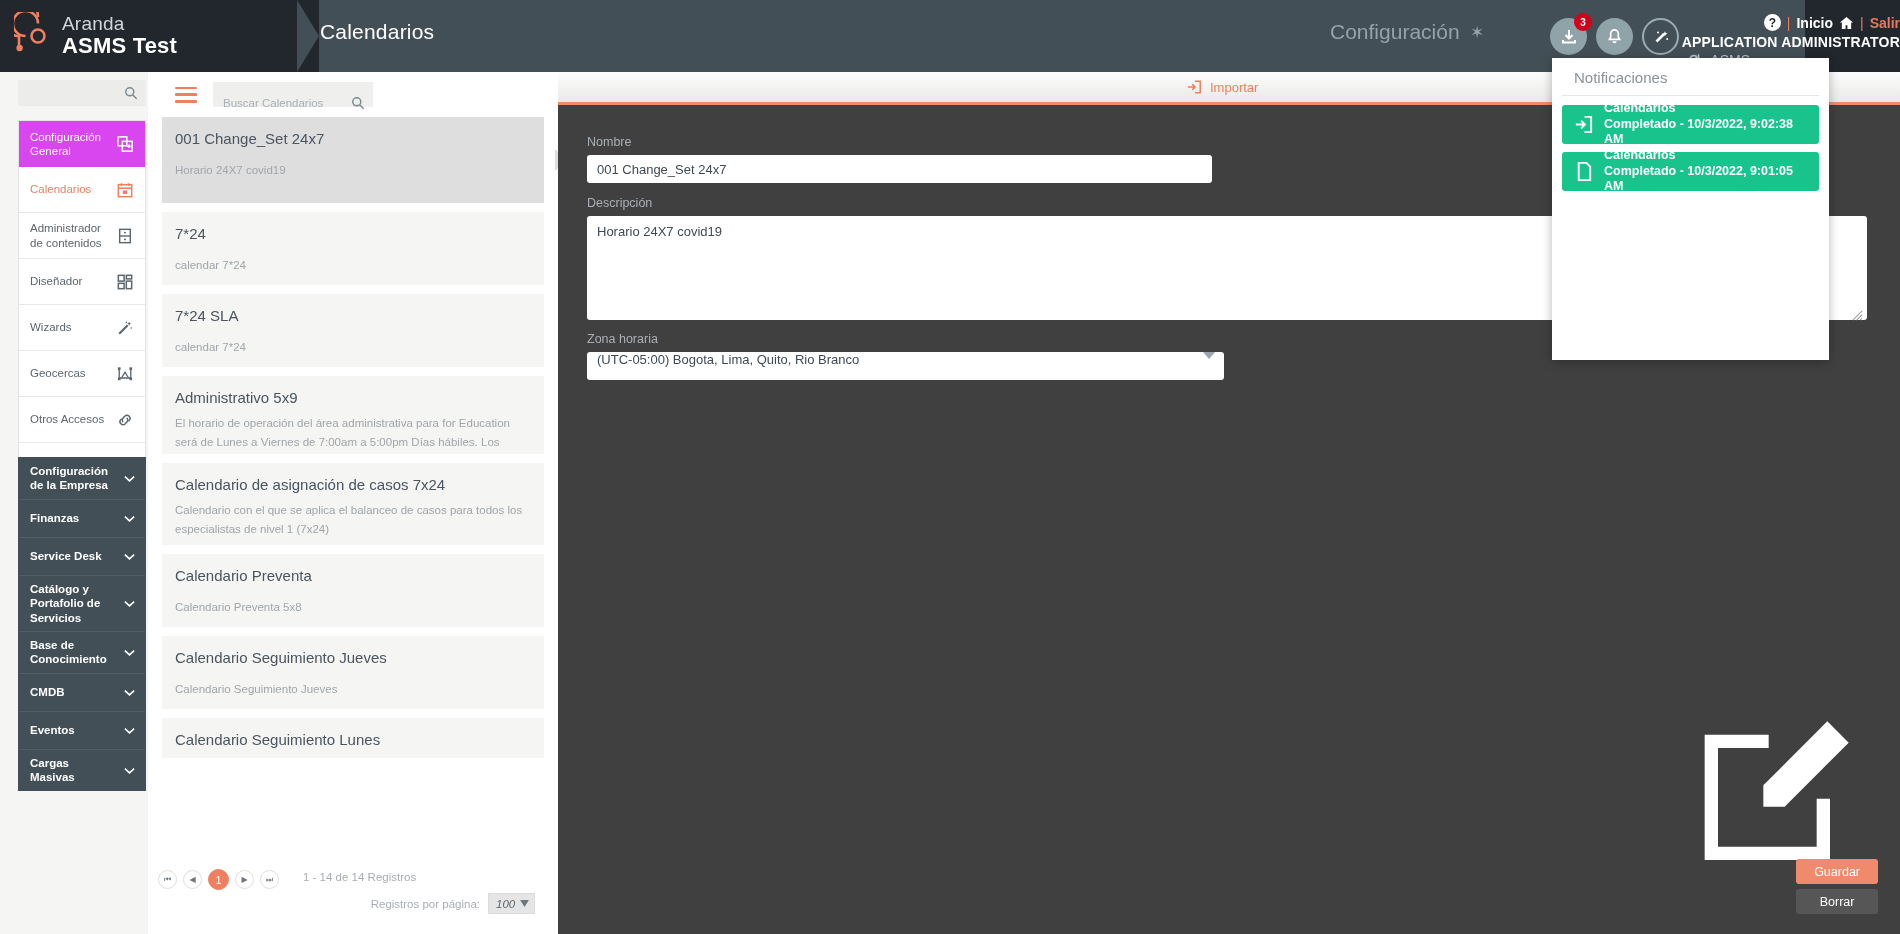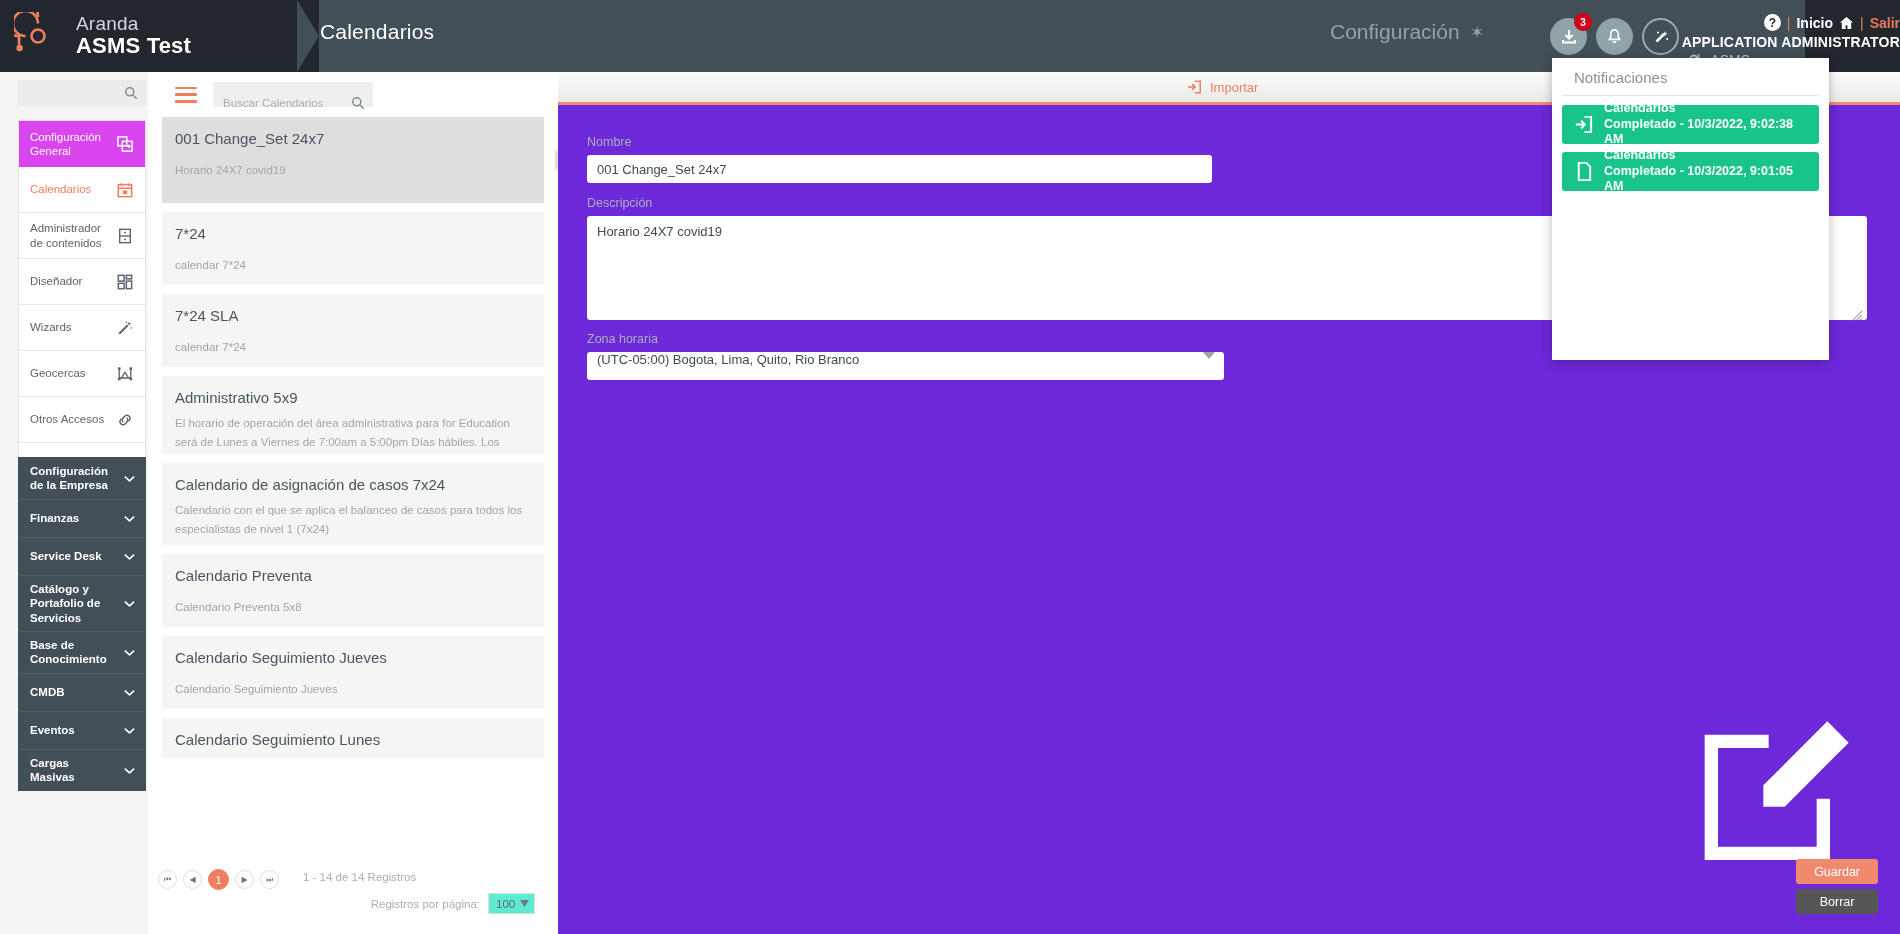--- a/index.html
+++ b/index.html
@@ -11,21 +11,21 @@
   }
   body { position: relative; }
 
   
   .topbar {
     position: absolute; left: 0; top: 0; width: 1900px; height: 72px;
     background: #22272e;
   }
   .brand {
     position: absolute; left: 0; top: 0; width: 300px; height: 72px;
-    display: flex; align-items: center; gap: 14px; padding-left: 14px;
+    display: flex; align-items: center; gap: 0; padding-left: 14px;
   }
   .logo-mark { width: 48px; height: 48px; flex: 0 0 48px; }
   .brand-text { line-height: 1.05; }
   .brand-text .l1 { font-size: 19px; color: #cfd6dc; font-weight: 400; letter-spacing: .2px; }
   .brand-text .l2 { font-size: 22px; color: #ffffff; font-weight: 700; letter-spacing: .2px; }
 
   .modulebar {
     position: absolute; left: 297px; top: 0; width: 518px; height: 72px;
     background: #434f56;
   }
@@ -205,29 +205,29 @@
   .pg-btn {
     width: 19px; height: 19px; border-radius: 50%; border: 1px solid #e0e0de;
     background: #fff; display: flex; align-items: center; justify-content: center;
     font-size: 8px; color: #6d767d;
   }
   .pg-btn.cur { background: #ef7f5f; border-color: #ef7f5f; color: #fff; width: 21px; height: 21px; font-size: 11px; }
   .pg-info { position: absolute; left: 155px; top: 10px; font-size: 11.5px; color: #a8aeb3; }
   .rpp { position: absolute; right: 23px; top: 32px; display: flex; align-items: center; gap: 8px; }
   .rpp .lbl { font-size: 11.5px; color: #a8aeb3; text-align: center; }
   .rpp .sel {
-    width: 47px; height: 21px; border: 1px solid #dcdcda; background: #5eead4;
+    width: 47px; height: 21px; border: 1px solid #dcdcda; background: #e5e5e5;
     display: flex; align-items: center; justify-content: space-between;
-    padding: 0 5px 0 7px; font-size: 11.5px; color: #5c666e;
+    padding: 0 5px 0 7px; font-size: 11.5px; color: #5c666e; font-style: italic;
   }
 
   
   .main {
     position: absolute; left: 558px; top: 72px; width: 1342px; height: 862px;
-    background: #6d28d9;
+    background: #404040;
   }
   .main-toolbar {
     position: absolute; left: 0; top: 0; width: 1342px; height: 33px;
     background: linear-gradient(#fdfdfd, #e9e9e7);
     border-bottom: 3px solid #ef8a6c;
   }
   .tb-importar {
     position: absolute; left: 628px; top: 7px;
     display: flex; align-items: center; gap: 8px;
     font-size: 13px; color: #ef7f5f;

